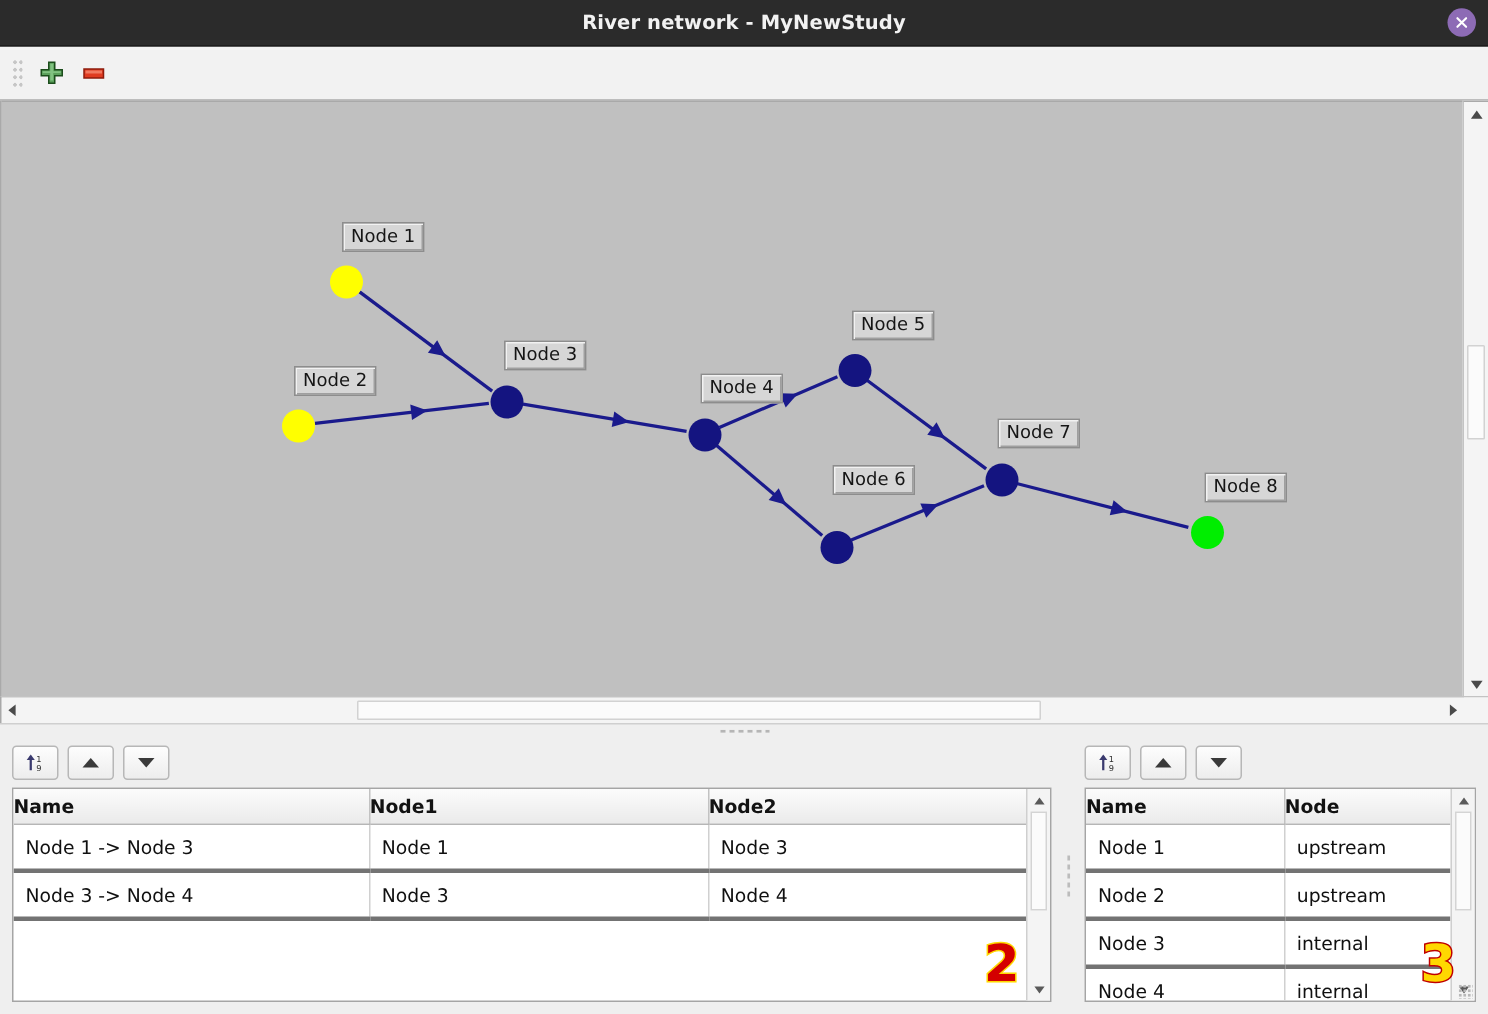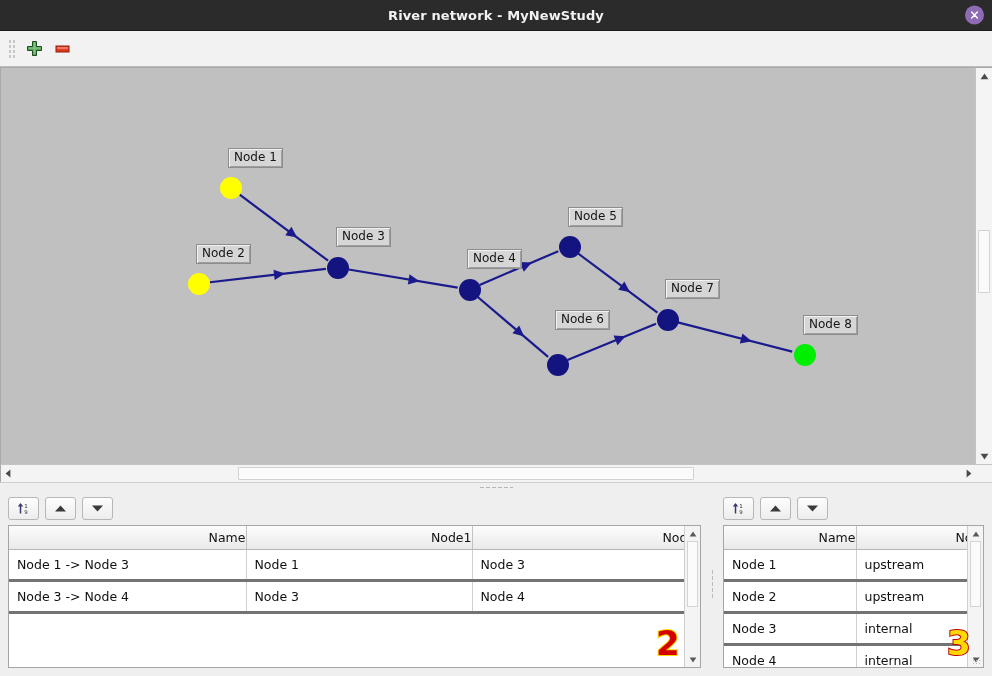--- a/index.html
+++ b/index.html
@@ -288,25 +288,25 @@
   table.grid {
     border-collapse: collapse;
     width: 100%;
     table-layout: fixed;
     font-size: 12.5px;
   }
   table.grid th {
     background: linear-gradient(#fcfcfc, #eaeaea);
     border-right: 1px solid #c2c2c2;
     border-bottom: 1px solid #b6b6b6;
-    font-weight: normal;
+    font-weight: bold;
     font-size: 12.5px;
     height: 23px;
     color: #121212;
-    text-align: right;
+    text-align: left;
     padding: 0;
     cursor: pointer;
   }
   table.grid th:last-child { border-right: 0; }
   table.grid td {
     border-right: 1px solid #d0d0d0;
     border-bottom: 3px solid #737373;
     height: 29px;
     padding: 0 0 0 8px;
     color: #101010;

